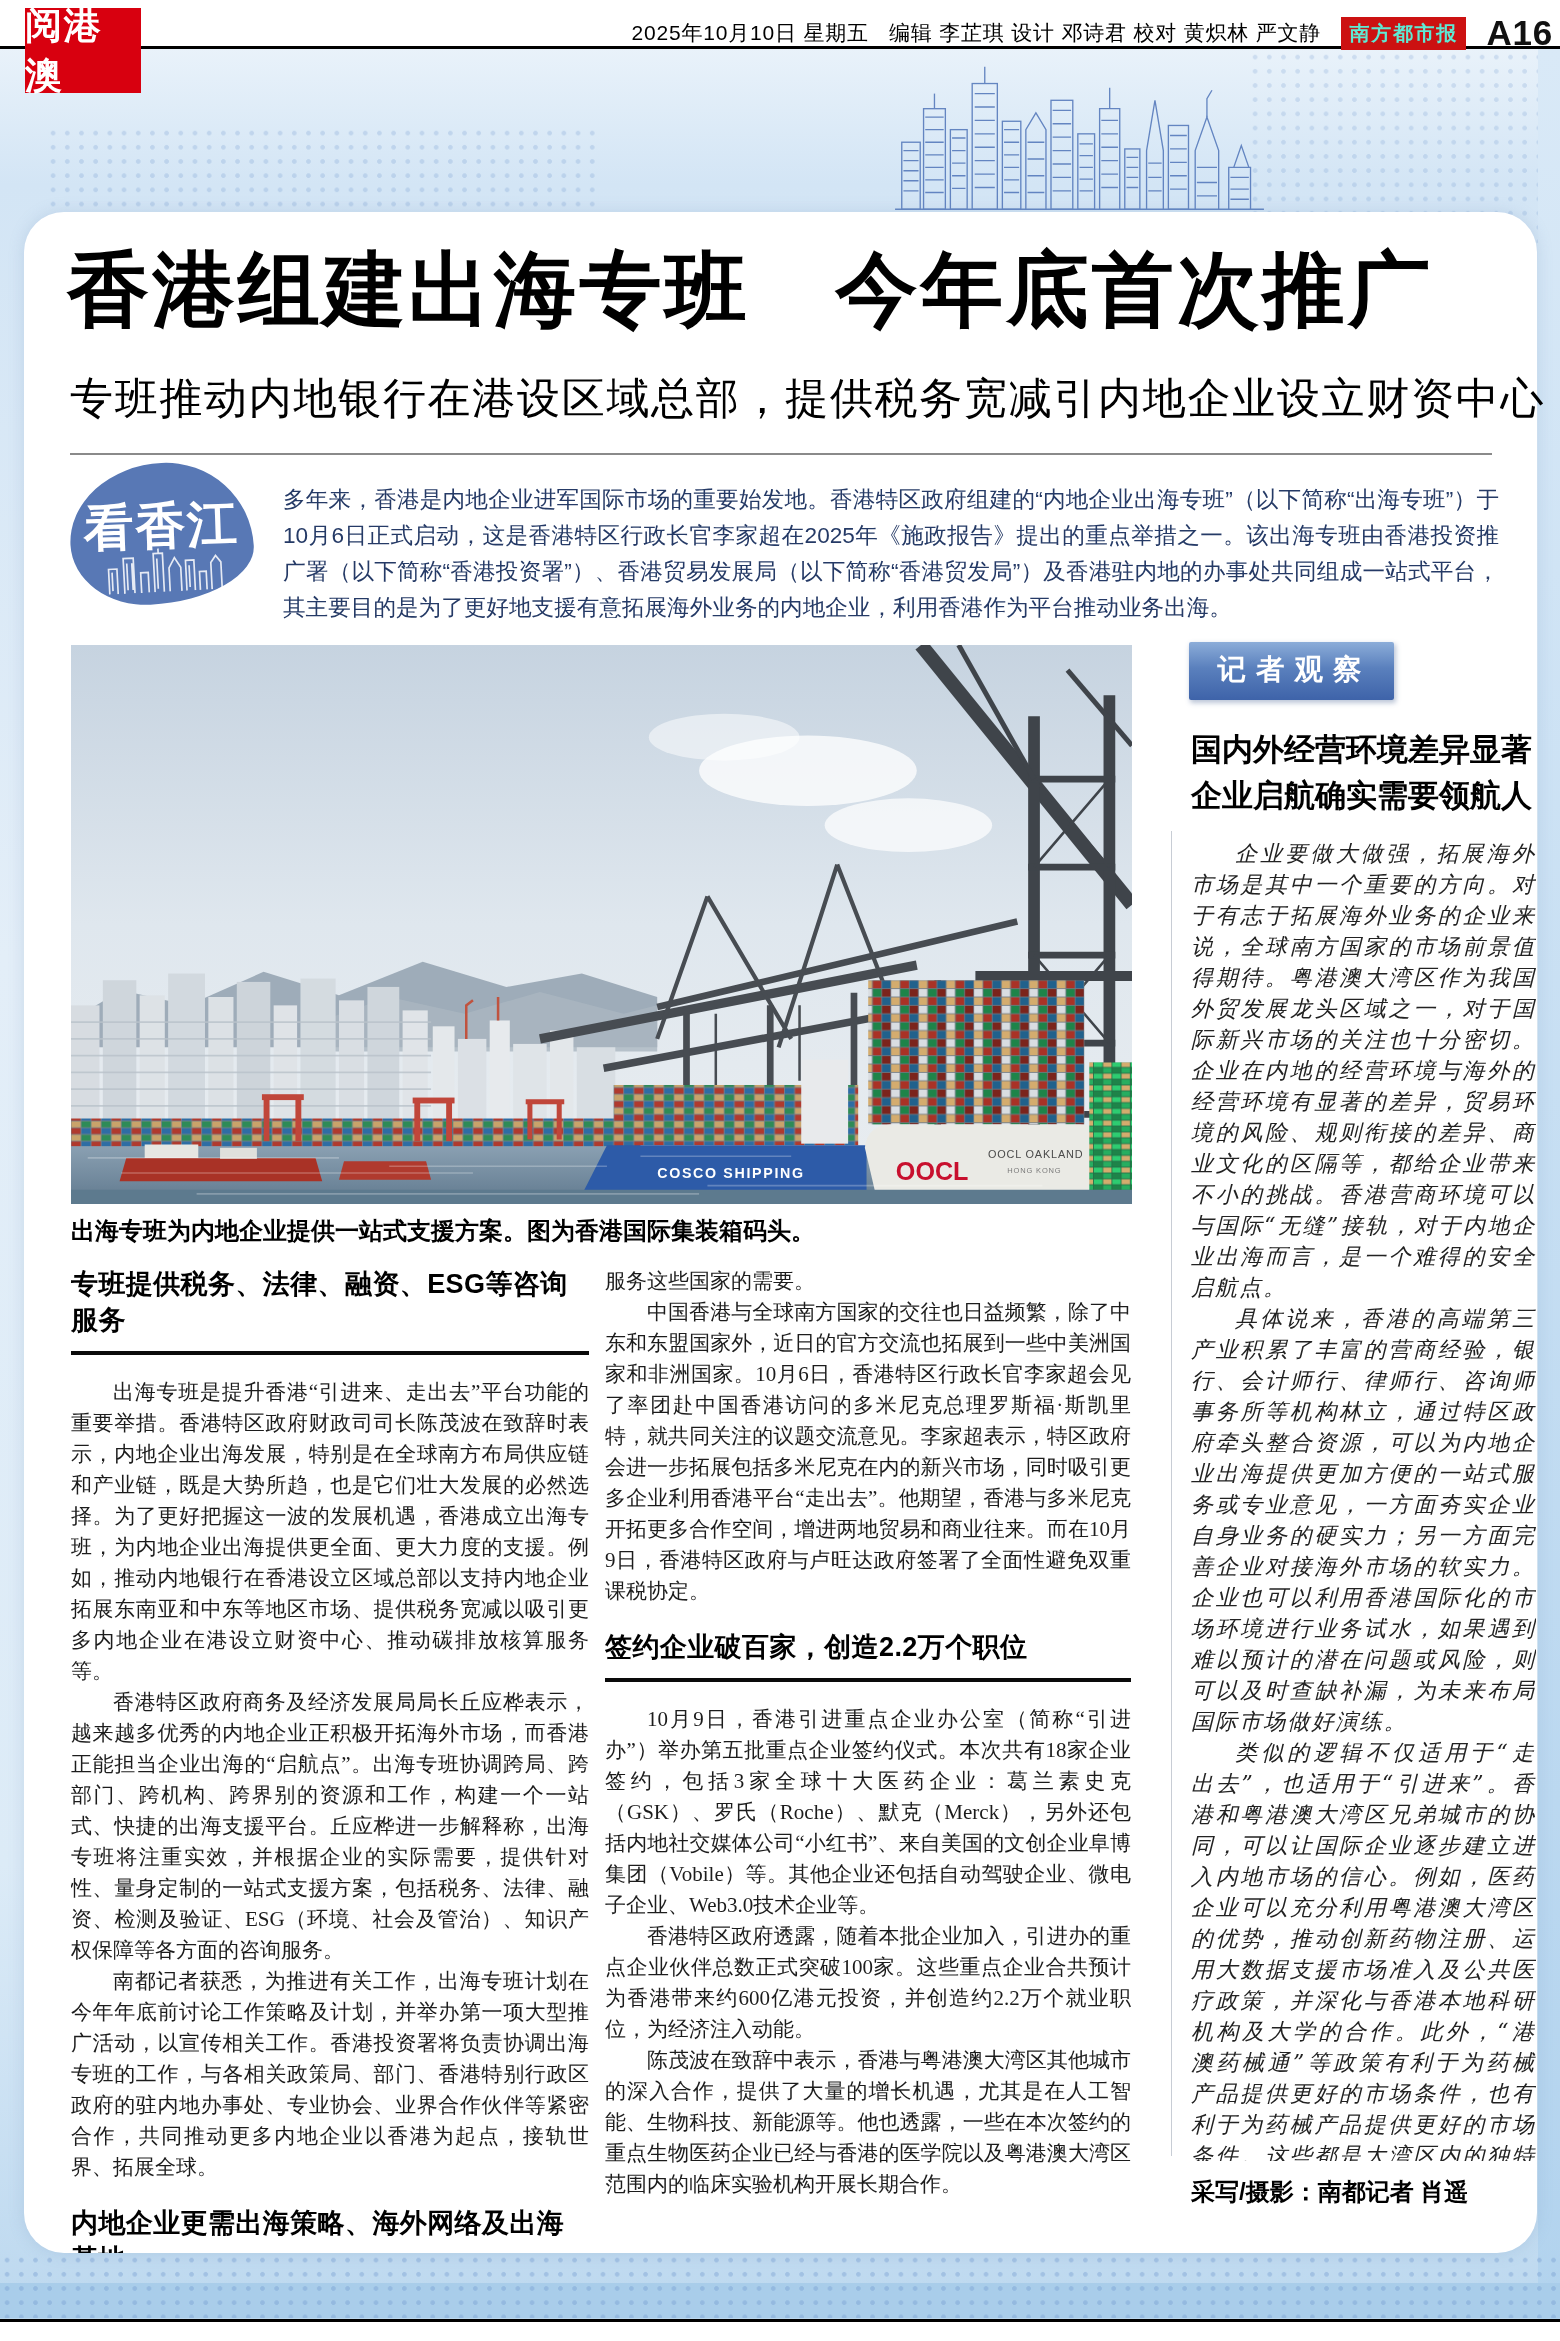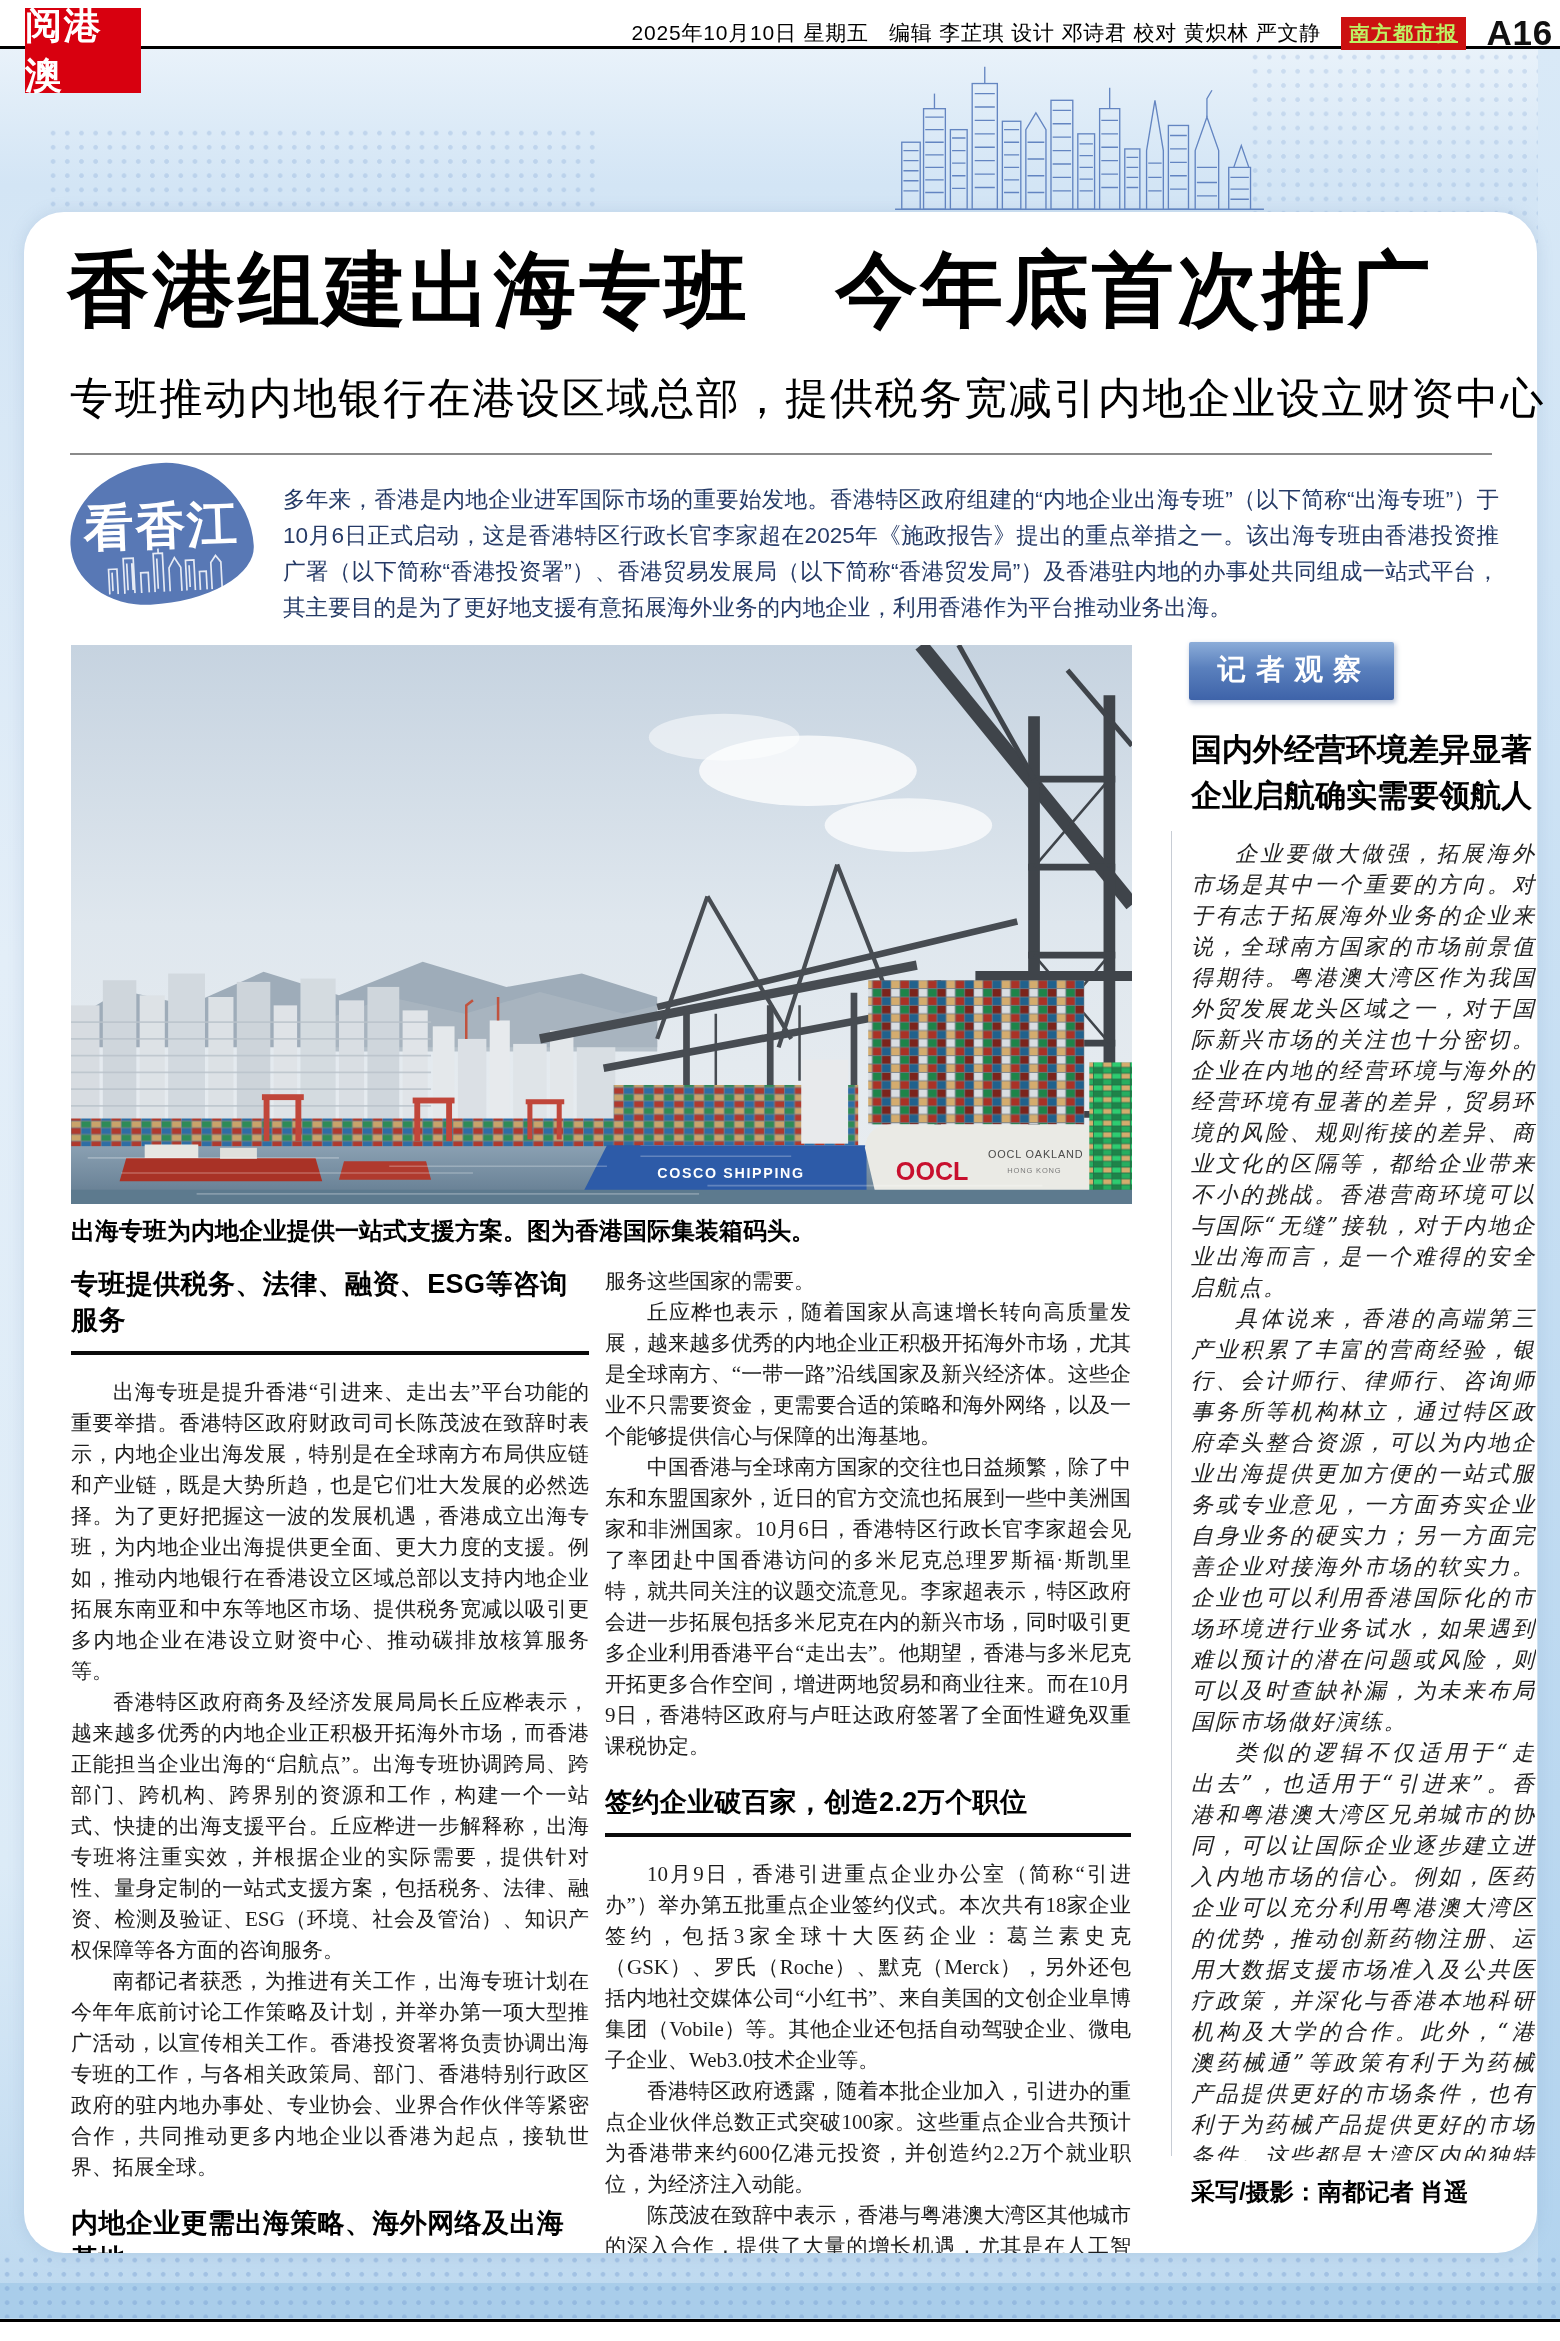--- a/index.html
+++ b/index.html
@@ -7,22 +7,22 @@
        font-family:"Liberation Sans",sans-serif;color:#111;}
   .abs{position:absolute;}
   
   .header-strip{left:0;top:0;width:1560px;height:48px;background:#fff;z-index:30;}
   .header-rule{left:0;top:46px;width:1560px;height:2.5px;background:#000;z-index:31;}
   .masthead-box{left:25px;top:8.4px;width:116px;height:85px;background:#d8000f;z-index:40;
       display:flex;align-items:center;justify-content:center;}
   .masthead-box span{color:#fff;font-size:37px;font-weight:900;letter-spacing:1.7px;}
   .header-meta{top:13.4px;right:7px;display:flex;align-items:center;gap:20px;z-index:41;}
   .dateline,.staffline{font-size:21px;color:#000;letter-spacing:0.8px;}
-  .paper-badge{background:#cc1111;color:#bef264;font-size:20px;font-weight:700;
-      padding:3.4px 8.4px;letter-spacing:1.7px;text-decoration:underline;}
+  .paper-badge{background:#cc1111;color:#5eead4;font-size:20px;font-weight:700;
+      padding:3.4px 8.4px;letter-spacing:1.7px;}
   .page-number{font-size:35px;font-weight:900;letter-spacing:0.8px;}
   
   .bg-blue{left:0;top:48px;width:1560px;height:2272px;
       background:linear-gradient(180deg,#e9f2fa 0%,#d3e5f5 6%,#e3eef8 40%,#dcebf7 80%,#bcd8ef 100%);}
   .dotfield{background-image:radial-gradient(circle,rgba(110,150,205,.45) 2px,transparent 2.6px);
       background-size:14.2px 14.2px;}
   .dots-topleft{left:46px;top:126px;width:553px;height:101px;opacity:.55;}
   .dots-topright{left:1248px;top:50px;width:312px;height:193px;opacity:.5;}
   .right-edge{left:1538px;top:48px;width:22.6px;height:2272px;
       background:linear-gradient(180deg,#d9e9f7,#b2d3ee);}
@@ -304,21 +304,20 @@
         <p>香港特区政府商务及经济发展局局长丘应桦表示，越来越多优秀的内地企业正积极开拓海外市场，而香港正能担当企业出海的“启航点”。出海专班协调跨局、跨部门、跨机构、跨界别的资源和工作，构建一个一站式、快捷的出海支援平台。丘应桦进一步解释称，出海专班将注重实效，并根据企业的实际需要，提供针对性、量身定制的一站式支援方案，包括税务、法律、融资、检测及验证、ESG（环境、社会及管治）、知识产权保障等各方面的咨询服务。</p>
         <p>南都记者获悉，为推进有关工作，出海专班计划在今年年底前讨论工作策略及计划，并举办第一项大型推广活动，以宣传相关工作。香港投资署将负责协调出海专班的工作，与各相关政策局、部门、香港特别行政区政府的驻内地办事处、专业协会、业界合作伙伴等紧密合作，共同推动更多内地企业以香港为起点，接轨世界、拓展全球。</p>
       </div>
     <div class="section-title">内地企业更需出海策略、海外网络及出海基地</div>
 
   </div>
 
   <div class="abs article-col col2">
     <p class="no-indent">服务这些国家的需要。</p>
     <div>
-        <p>丘应桦也表示，随着国家从高速增长转向高质量发展，越来越多优秀的内地企业正积极开拓海外市场，尤其是全球南方、“一带一路”沿线国家及新兴经济体。这些企业不只需要资金，更需要合适的策略和海外网络，以及一个能够提供信心与保障的出海基地。</p>
         <p>中国香港与全球南方国家的交往也日益频繁，除了中东和东盟国家外，近日的官方交流也拓展到一些中美洲国家和非洲国家。10月6日，香港特区行政长官李家超会见了率团赴中国香港访问的多米尼克总理罗斯福·斯凯里特，就共同关注的议题交流意见。李家超表示，特区政府会进一步拓展包括多米尼克在内的新兴市场，同时吸引更多企业利用香港平台“走出去”。他期望，香港与多米尼克开拓更多合作空间，增进两地贸易和商业往来。而在10月9日，香港特区政府与卢旺达政府签署了全面性避免双重课税协定。</p>
       </div>
     <div class="section-title">签约企业破百家，创造2.2万个职位</div>
     <div class="section-rule"></div>
     <div>
         <p>10月9日，香港引进重点企业办公室（简称“引进办”）举办第五批重点企业签约仪式。本次共有18家企业签约，包括3家全球十大医药企业：葛兰素史克（GSK）、罗氏（Roche）、默克（Merck），另外还包括内地社交媒体公司“小红书”、来自美国的文创企业阜博集团（Vobile）等。其他企业还包括自动驾驶企业、微电子企业、Web3.0技术企业等。</p>
         <p>香港特区政府透露，随着本批企业加入，引进办的重点企业伙伴总数正式突破100家。这些重点企业合共预计为香港带来约600亿港元投资，并创造约2.2万个就业职位，为经济注入动能。</p>
         <p>陈茂波在致辞中表示，香港与粤港澳大湾区其他城市的深入合作，提供了大量的增长机遇，尤其是在人工智能、生物科技、新能源等。他也透露，一些在本次签约的重点生物医药企业已经与香港的医学院以及粤港澳大湾区范围内的临床实验机构开展长期合作。</p>
       </div>
   </div>

